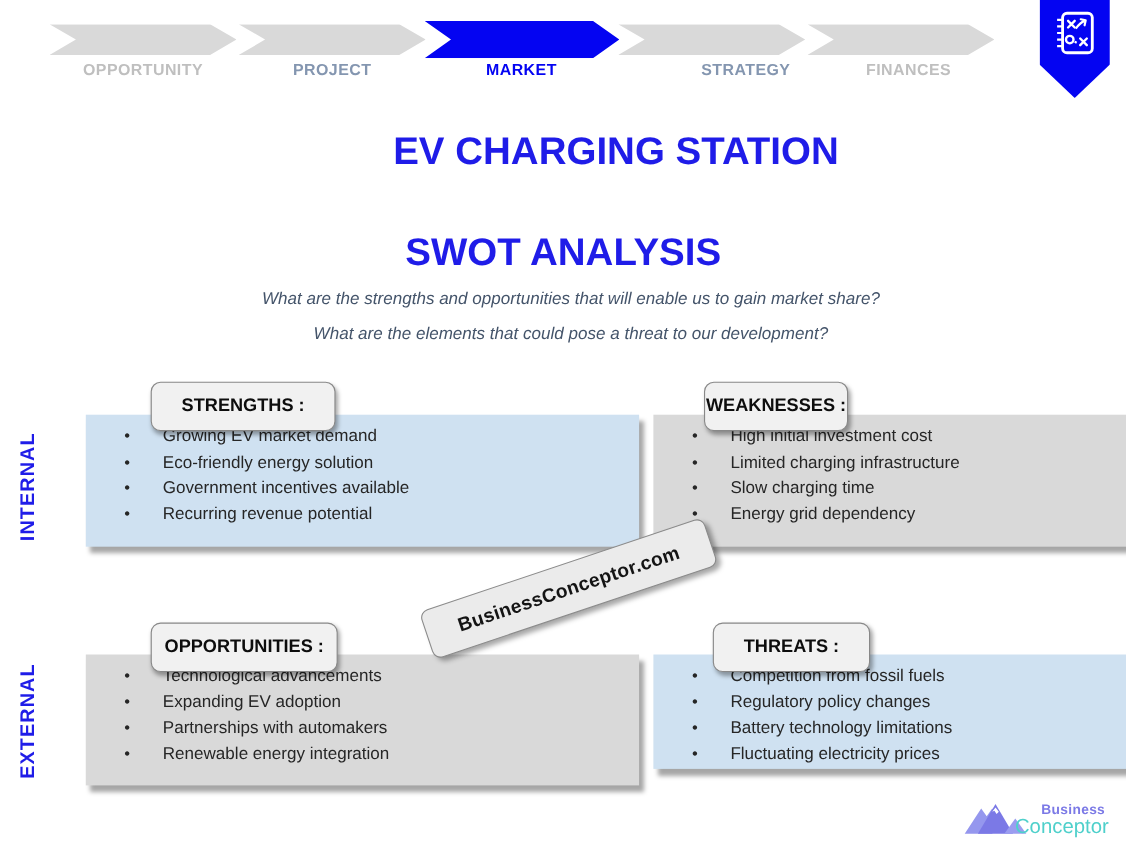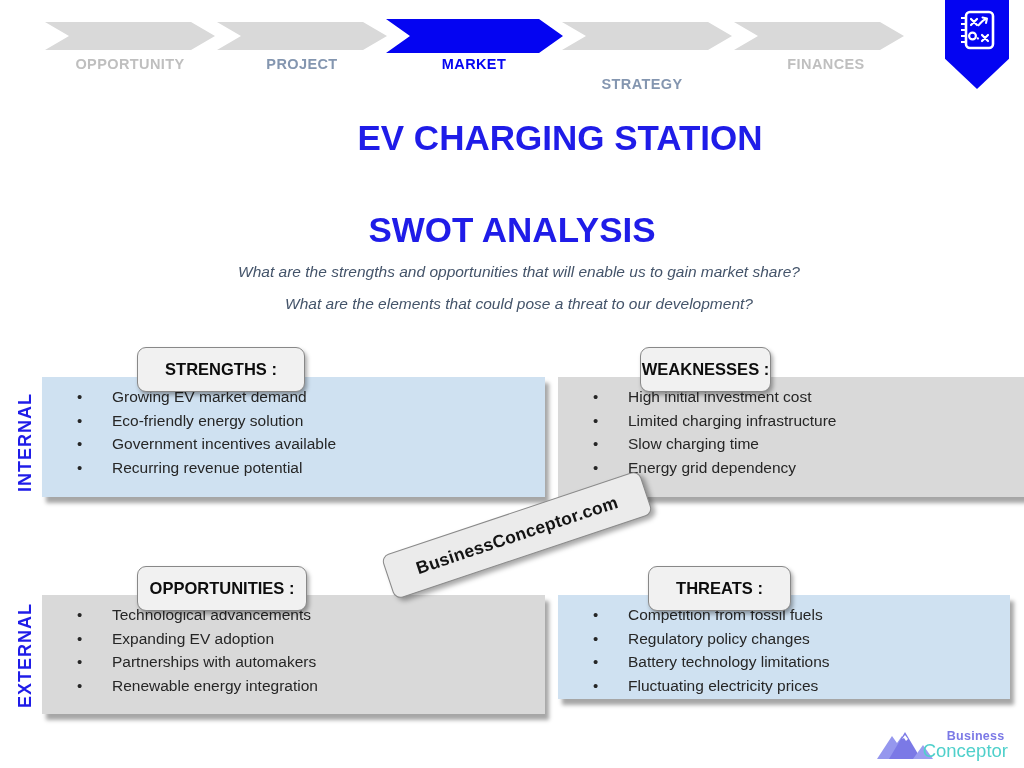--- a/index.html
+++ b/index.html
@@ -48,21 +48,21 @@
           border-radius:9px; box-shadow:2px 3px 4px rgba(0,0,0,.35);
           display:flex; align-items:center; justify-content:center;
           font-weight:bold; font-size:16.5px; color:#0d0d0d;margin-top:18px; }
   .pill.strengths     { left:137px; top:329px; width:168px; }
   .pill.weaknesses    { left:640px; top:329px; width:131px; }
   .pill.opportunities { left:137px; top:548px; width:170px; }
   .pill.threats       { left:648px; top:548px; width:143px; }
 
   
   .swot-box { position:absolute; z-index:1; box-shadow:4px 6px 4px rgba(0,0,0,.35);
-              padding:11px 10px 0 33px; }
+              padding:11px 10px 0 33px;margin-left:36px; }
   .swot-box.blue { background:var(--box-light-blue,#CFE1F1); }
   .swot-box.gray { background:var(--box-gray,#D9D9D9); }
   .swot-box.strengths     { left:42px;  top:377px; width:503px; height:120px; }
   .swot-box.weaknesses    { left:558px; top:377px; width:511px; height:120px; }
   .swot-box.opportunities { left:42px;  top:595px; width:503px; height:119px; }
   .swot-box.threats       { left:558px; top:595px; width:452px; height:104px; }
   .swot-box ul { list-style:none; }
   .swot-box li { position:relative; padding-left:37px; margin-bottom:5.5px;
                  font-size:15.5px; color:var(--body-text,#262626); line-height:18px; }
   .swot-box li::before { content:"•"; position:absolute; left:2px; top:0;
@@ -94,21 +94,21 @@
   <div>
     <div class="chevron" style="left:45px;  width:170px;"></div>
     <div class="chevron" style="left:217px; width:170px;"></div>
     <div class="chevron active" style="left:386px; width:177px;"></div>
     <div class="chevron" style="left:562px; width:170px;"></div>
     <div class="chevron" style="left:734px; width:170px;"></div>
 
     <div class="step-label muted" style="left:44px;">OPPORTUNITY</div>
     <div class="step-label slate" style="left:216px;">PROJECT</div>
     <div class="step-label active" style="left:388px;">MARKET</div>
-    <div class="step-label slate" style="left:556px;margin-top:20px;">STRATEGY</div>
+    <div class="step-label slate" style="left:592px;">STRATEGY</div>
     <div class="step-label muted" style="left:740px;">FINANCES</div>
   </div>
 
   <div class="pennant">
     <span>
       <svg width="40" height="46" viewBox="0 0 40 46" fill="none">
         <rect x="9" y="3" width="27" height="36" rx="4" stroke="#fff" stroke-width="2.6"></rect>
         <line x1="4" y1="9" x2="9" y2="9" stroke="#fff" stroke-width="2"></line>
         <line x1="4" y1="15" x2="9" y2="15" stroke="#fff" stroke-width="2"></line>
         <line x1="4" y1="21" x2="9" y2="21" stroke="#fff" stroke-width="2"></line>

